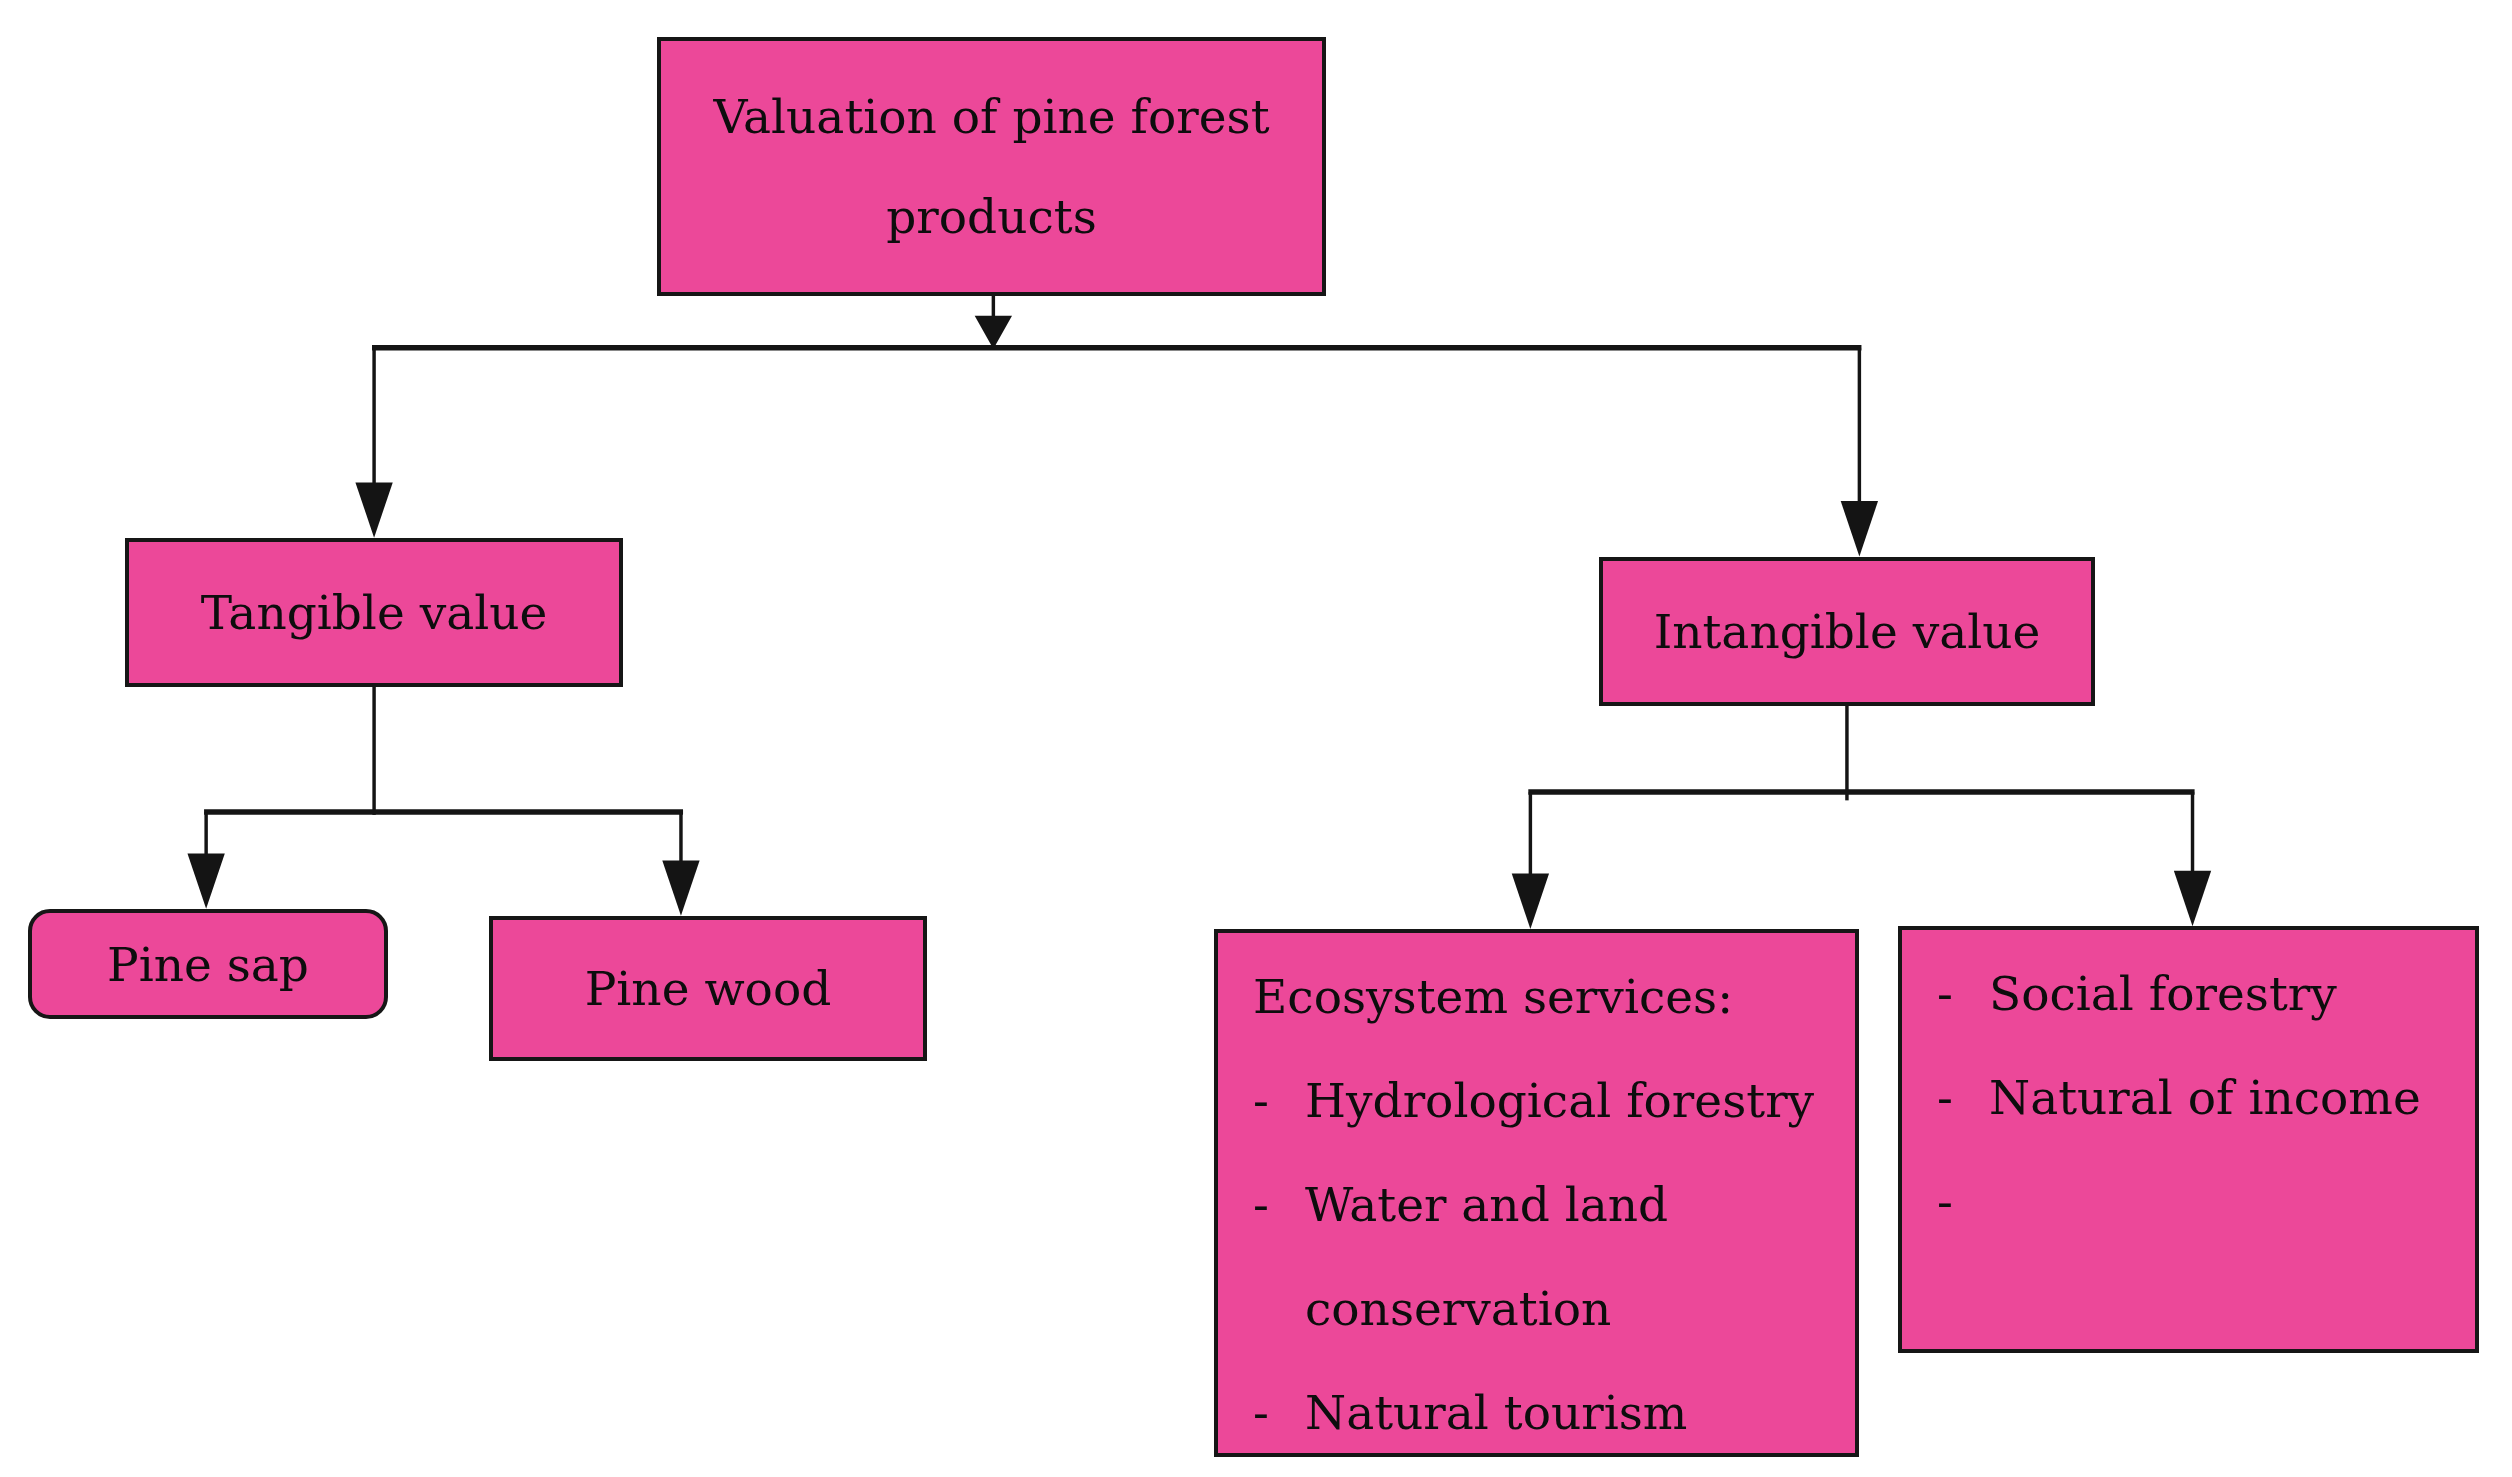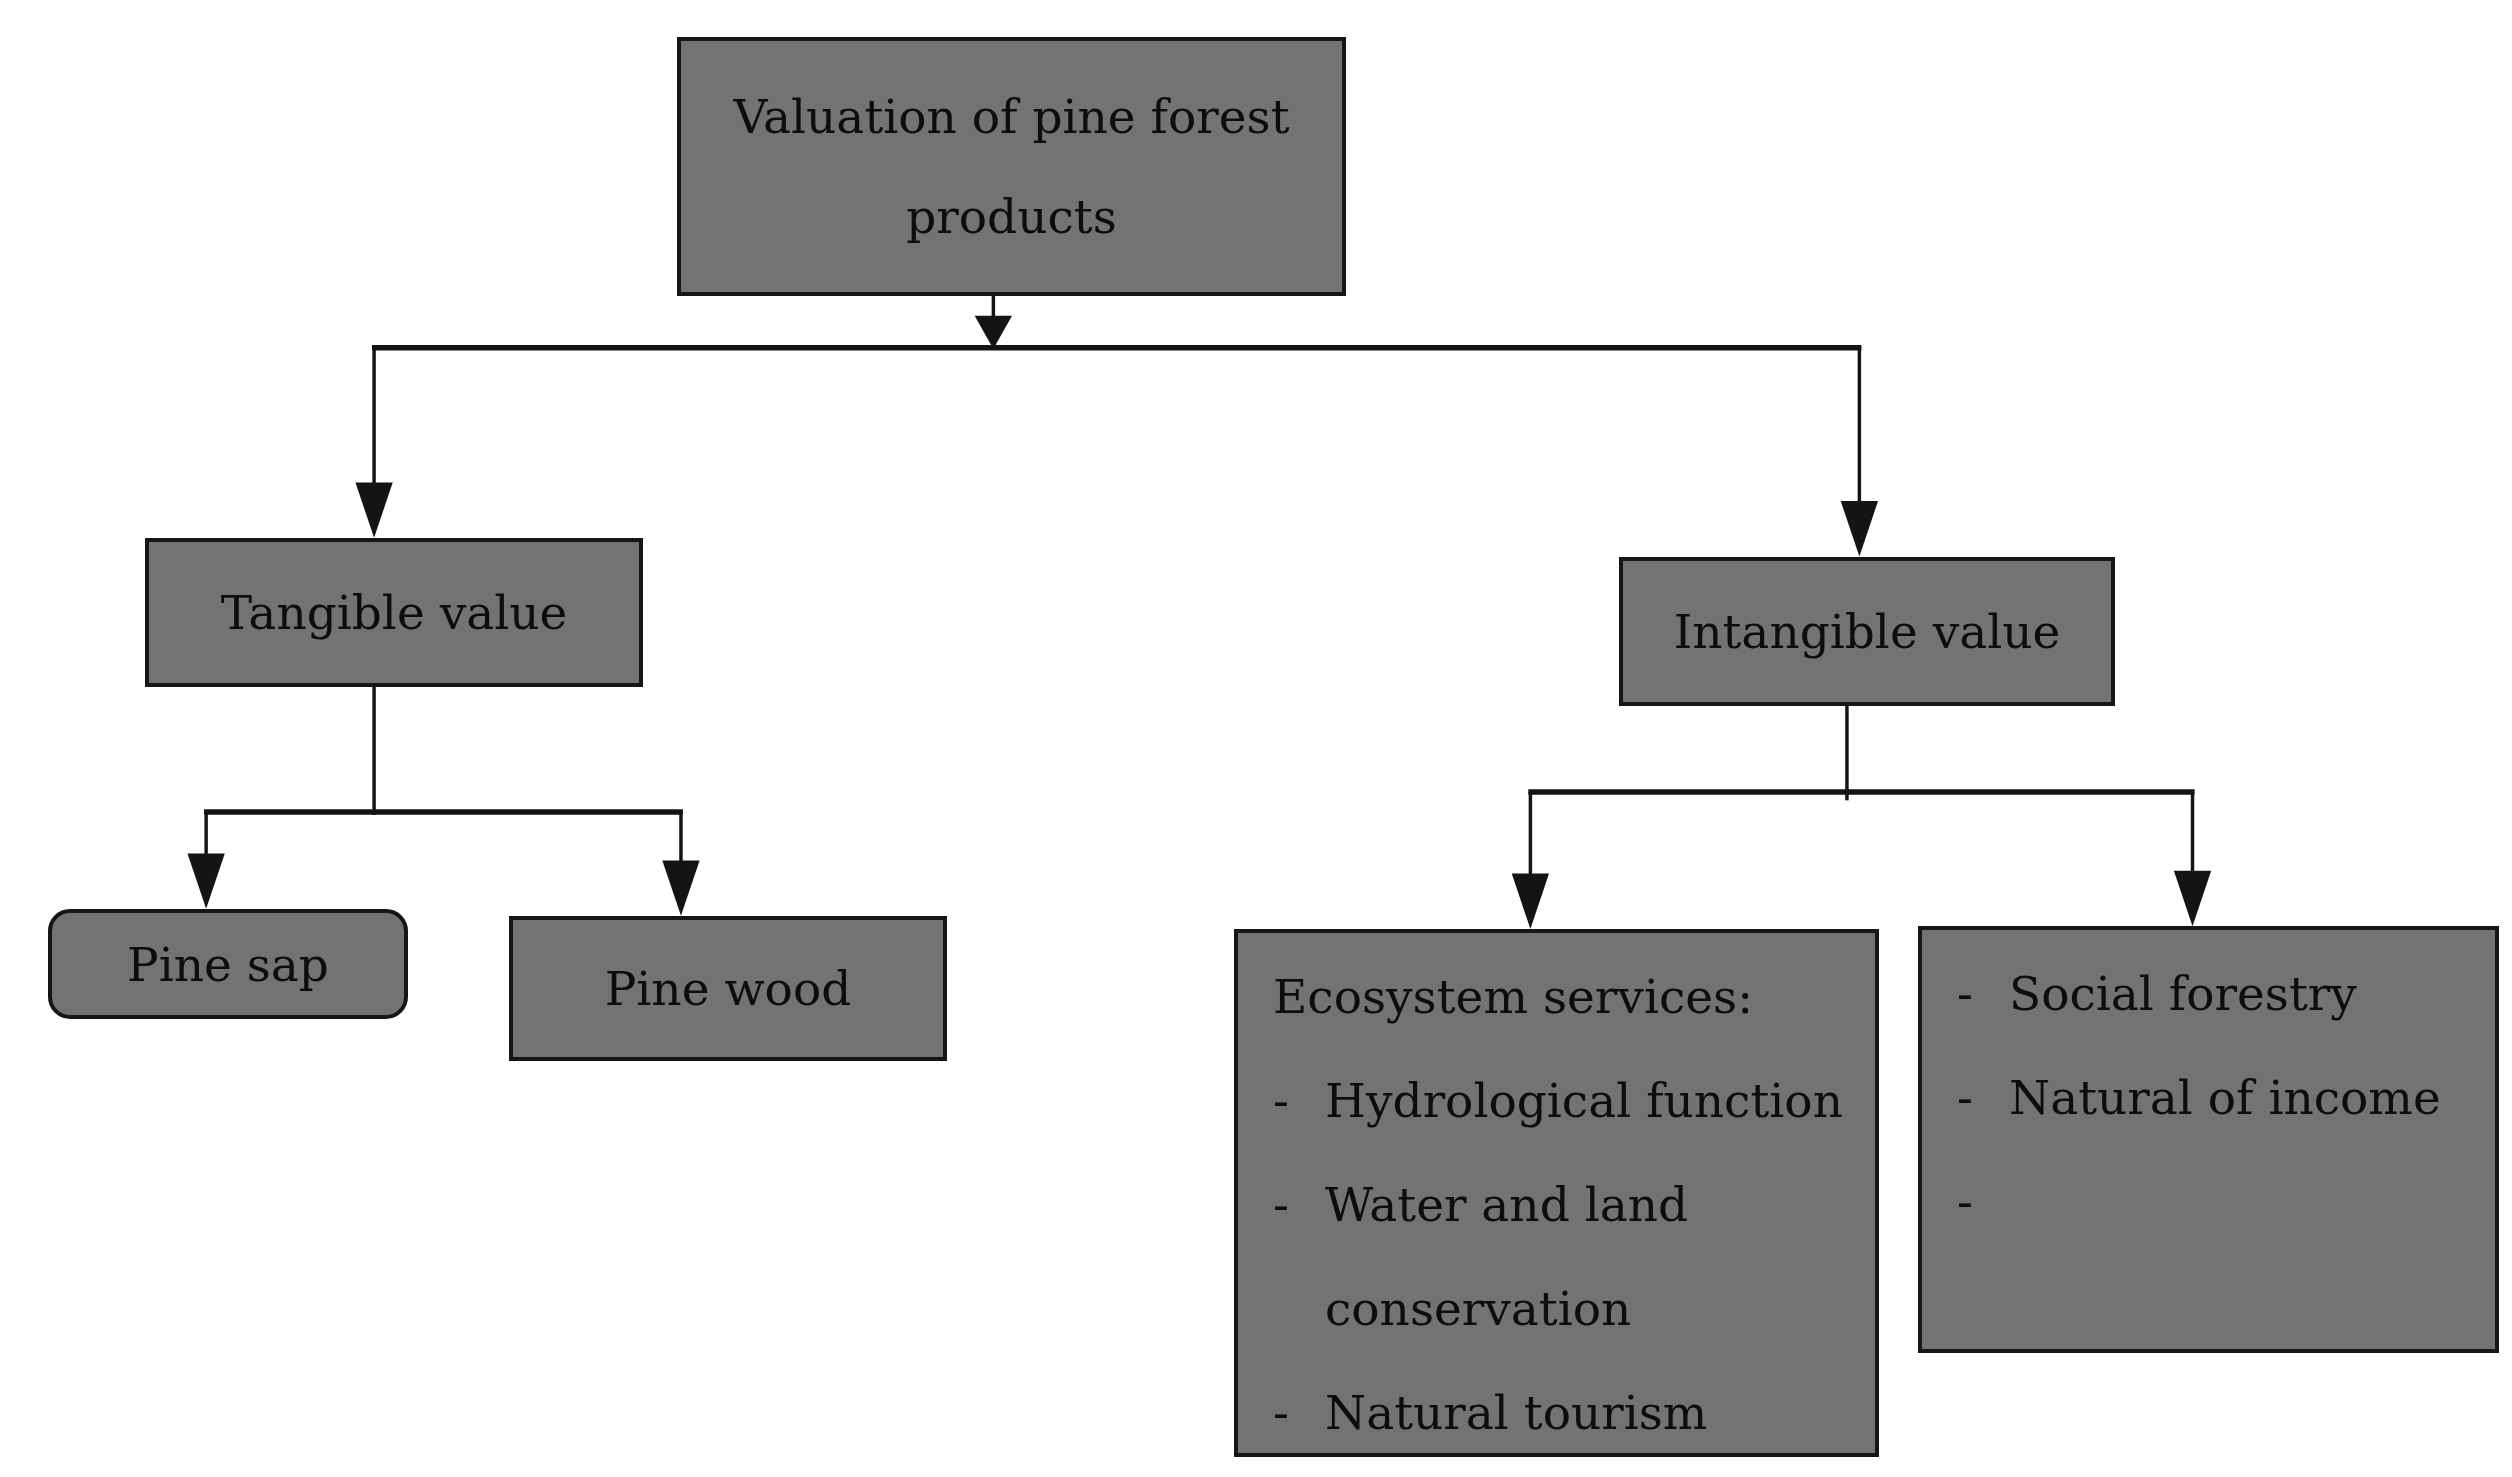--- a/index.html
+++ b/index.html
@@ -20,24 +20,23 @@
     position: absolute;
     inset: 0;
     width: 100%;
     height: 100%;
   }
   .wires line { stroke: #141414; }
   .wires polygon { fill: #141414; stroke: none; }
   .node {
     position: absolute;
     box-sizing: border-box;
-    background: #737373;
+    background: #ec4899;
     border: 4.1px solid #161616;
     font-size: 47px;
-    margin-left: 20px;
   }
   .node.centered {
     display: flex;
     align-items: center;
     justify-content: center;
     text-align: center;
   }
   .node-root {
     line-height: 100px;
     padding: 0 28px;
@@ -119,21 +118,21 @@
 
   <div class="node centered" style="left:489px; top:916px; width:438px; height:145px;">
     <span>Pine wood</span>
   </div>
 
   <div class="node node-list" style="left:1214px; top:929px; width:645px; height:528px;">
     <div class="list-title">Ecosystem services:</div>
     <ul class="blist">
       <li>
         <span class="dash">-</span>
-        <span class="itext">Hydrological function</span>
+        <span class="itext">Hydrological forestry</span>
       </li>
       <li>
         <span class="dash">-</span>
         <span class="itext">Water and land conservation</span>
       </li>
       <li>
         <span class="dash">-</span>
         <span class="itext">Natural tourism</span>
       </li>
     </ul>

